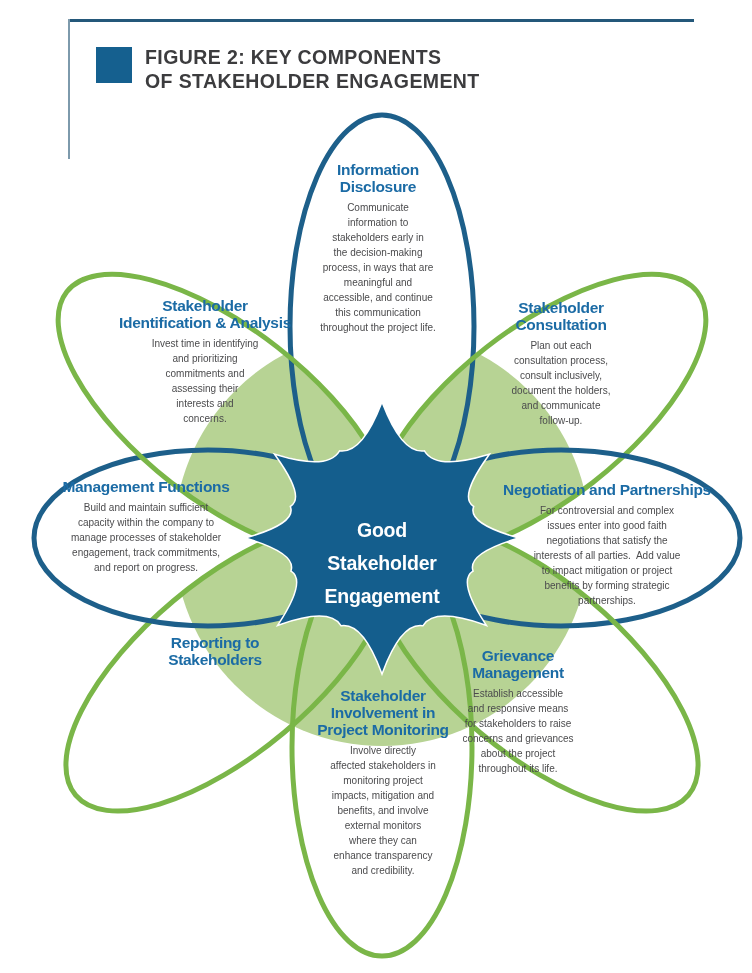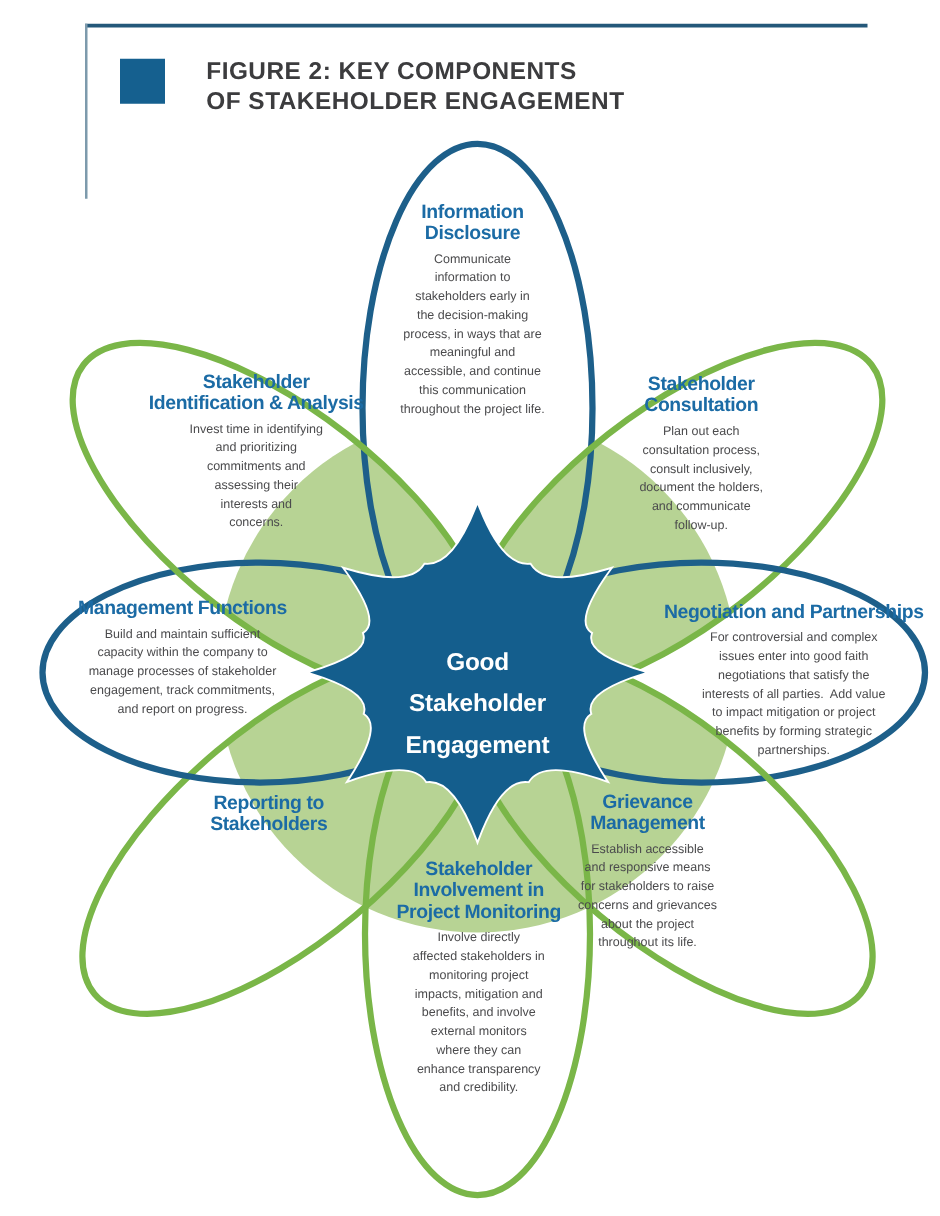--- a/index.html
+++ b/index.html
@@ -5,39 +5,39 @@
   html,body{margin:0;padding:0;background:#ffffff;}
   body{width:752px;height:973px;position:relative;overflow:hidden;
        font-family:"Liberation Sans",sans-serif;}
   #stage{position:absolute;inset:0;width:752px;height:973px;}
 
   
   .rule-top{position:absolute;left:68px;top:19px;width:626px;height:3px;background:#24587a;}
   .rule-left{position:absolute;left:68px;top:19px;width:2px;height:140px;background:#7d9aac;}
 
   
-  .fig-header{position:absolute;left:96px;top:45px;display:flex;align-items:flex-start;gap:20px;}
+  .fig-header{position:absolute;left:96px;top:45px;display:flex;align-items:flex-start;}
   .fig-square{width:36px;height:36px;background:#15608f;flex:0 0 auto;margin-top:2px;}
   .fig-title{margin-left:13px;font-size:19.5px;font-weight:bold;color:#3c3c3e;
              line-height:24px;letter-spacing:.4px;white-space:pre-wrap;}
 
   
   #flower{position:absolute;left:0;top:0;width:752px;height:973px;}
 
   
   .pcard{position:absolute;text-align:center;}
   .pcard h3{margin:0;font-size:15.5px;font-weight:bold;color:#1b6ba5;
             line-height:17px;letter-spacing:-.3px;white-space:pre-wrap;}
   .pcard p{margin:5px 0 0 0;font-size:10px;color:#4b4b4d;line-height:15px;
            white-space:pre-wrap;}
 
   .p0{left:278px;top:161px;width:200px;}   
   .p1{left:466px;top:299px;width:190px;}   
-  .p2{left:521px;top:481px;width:228px;}   
-  .p3{left:426px;top:633px;width:184px;}   
+  .p2{left:493px;top:481px;width:228px;}   
+  .p3{left:426px;top:647px;width:184px;}   
   .p4{left:284px;top:687px;width:198px;}   
   .p5{left:124px;top:634px;width:182px;}   
   .p6{left:28px;top:478px;width:236px;}    
   .p7{left:110px;top:297px;width:190px;}   
 
   
   .star-label{position:absolute;left:272px;top:488px;width:220px;text-align:center;
               color:#ffffff;font-size:19.5px;font-weight:bold;line-height:33px;
               letter-spacing:-.2px;white-space:pre-wrap;margin-top:26px;}
 </style>

